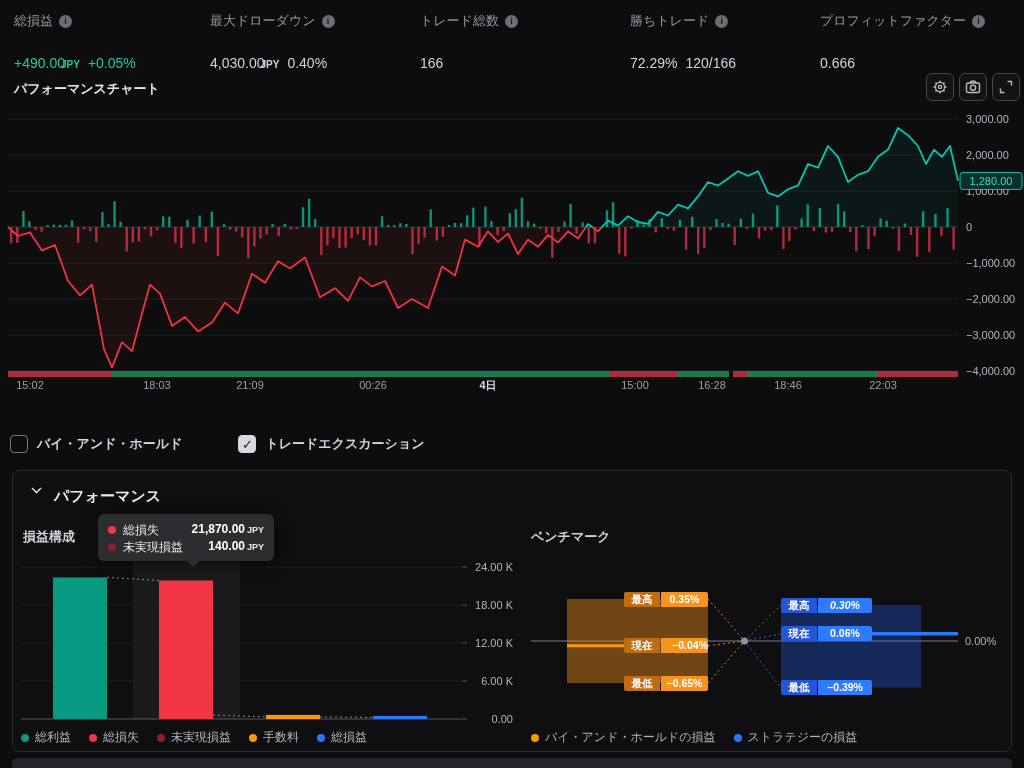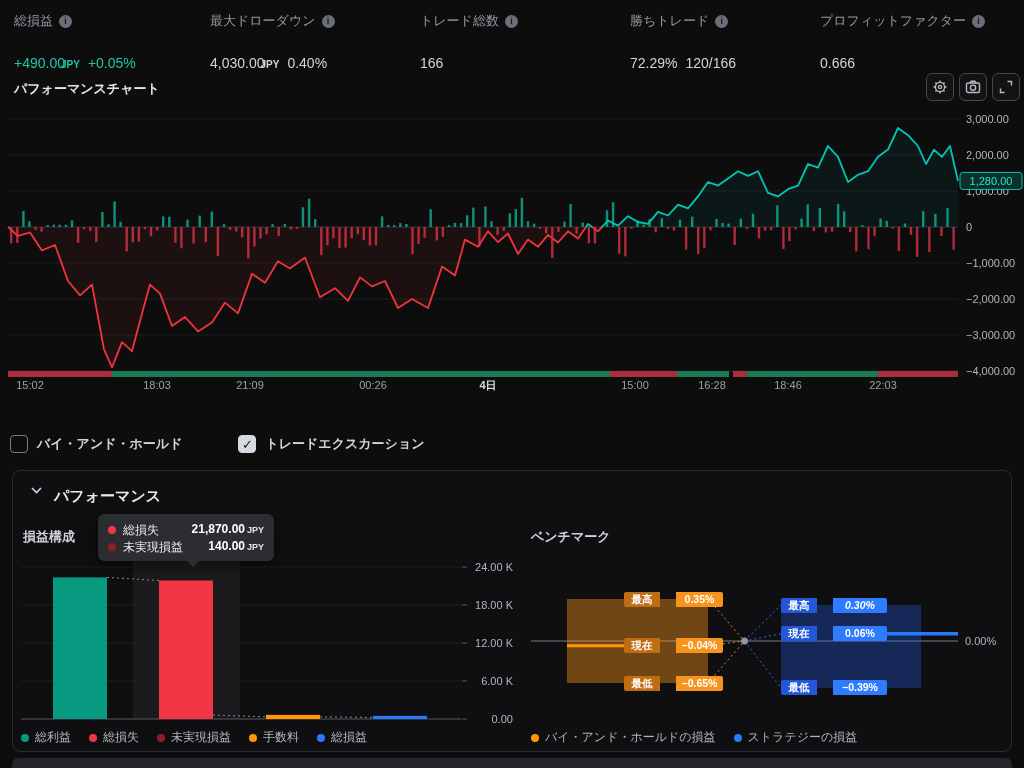--- a/index.html
+++ b/index.html
@@ -46,21 +46,21 @@
   .t-row { display:flex; align-items:center; gap:7px; font-size:12px; line-height:16px; color:#e8e8e8; }
   .t-row .t-val { margin-left:auto; font-weight:700; color:#fff; }
   .t-row .t-unit { font-size:9px; font-weight:700; margin-left:2px; color:#e8e8e8; }
   .dot { width:8px; height:8px; border-radius:50%; flex:none; }
 
   
   .legend { position:absolute; top:258px; display:flex; gap:18px; }
   .lg-item { display:flex; align-items:center; gap:6px; font-size:12px; color:#b2b5be; }
 
   
-  .pill { position:absolute; display:flex; height:15px; border-radius:2px; overflow:hidden; gap:16px;
+  .pill { position:absolute; display:flex; height:15px; border-radius:2px; overflow:hidden; gap:1px;
     font-size:10.5px; font-weight:700; color:#fff; line-height:15px; white-space:nowrap; }
   .pill span { display:block; text-align:center; }
 
   .bottom-strip { position:absolute; left:12px; top:758px; width:1000px; height:10px;
     background:#24262c; border-radius:6px 6px 0 0; }
   svg text { font-family:"Liberation Sans","DejaVu Sans",sans-serif; }
 </style>
 </head>
 <body>
 
@@ -446,21 +446,21 @@
           <line x1="213.5" y1="75" x2="250" y2="67.8" stroke="#2b6bff" stroke-width="1" stroke-dasharray="2 3"></line>
           <circle cx="213.5" cy="75" r="3.5" fill="#9096a0"></circle>
         </svg>
       <div id="bm-pills" style="position:absolute;left:0;top:0;width:486px;height:135px">
           <div class="pill" style="left: 93px; top: 25.5px;">
             <span style="width: 36px; background: rgb(191, 108, 18);">最高</span>
             <span style="width: 47px; background: rgb(247, 148, 29);">0.35%</span>
           </div>
           <div class="pill" style="left: 93px; top: 72.3px;">
             <span style="width: 36px; background: rgb(191, 108, 18);">現在</span>
-            <span style="width: 47px; background: rgb(247, 148, 29);">−0.04%</span>
+            <span style="width: 47px; background: rgb(247, 148, 29); text-align: right;">−0.04%</span>
           </div>
           <div class="pill" style="left: 93px; top: 109.5px;">
             <span style="width: 36px; background: rgb(191, 108, 18);">最低</span>
             <span style="width: 47px; background: rgb(247, 148, 29);">−0.65%</span>
           </div>
           <div class="pill" style="left: 250px; top: 31.5px;">
             <span style="width: 36px; background: rgb(34, 87, 217);">最高</span>
             <span style="width: 54px; background: rgb(46, 123, 255); font-style: italic;">0.30%</span>
           </div>
           <div class="pill" style="left: 250px; top: 60.3px;">

